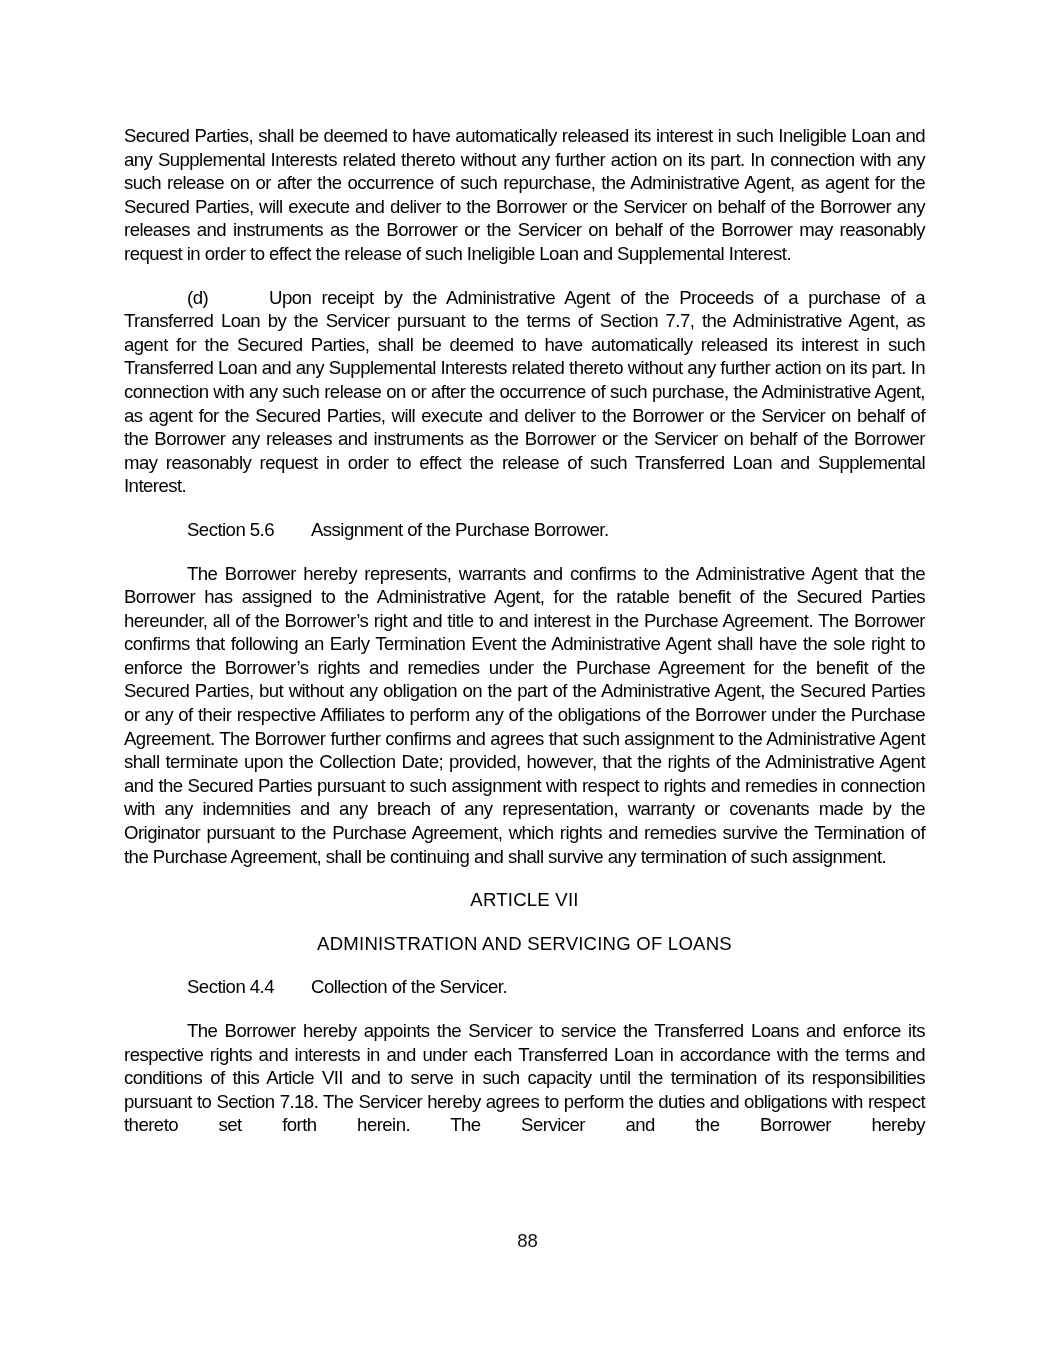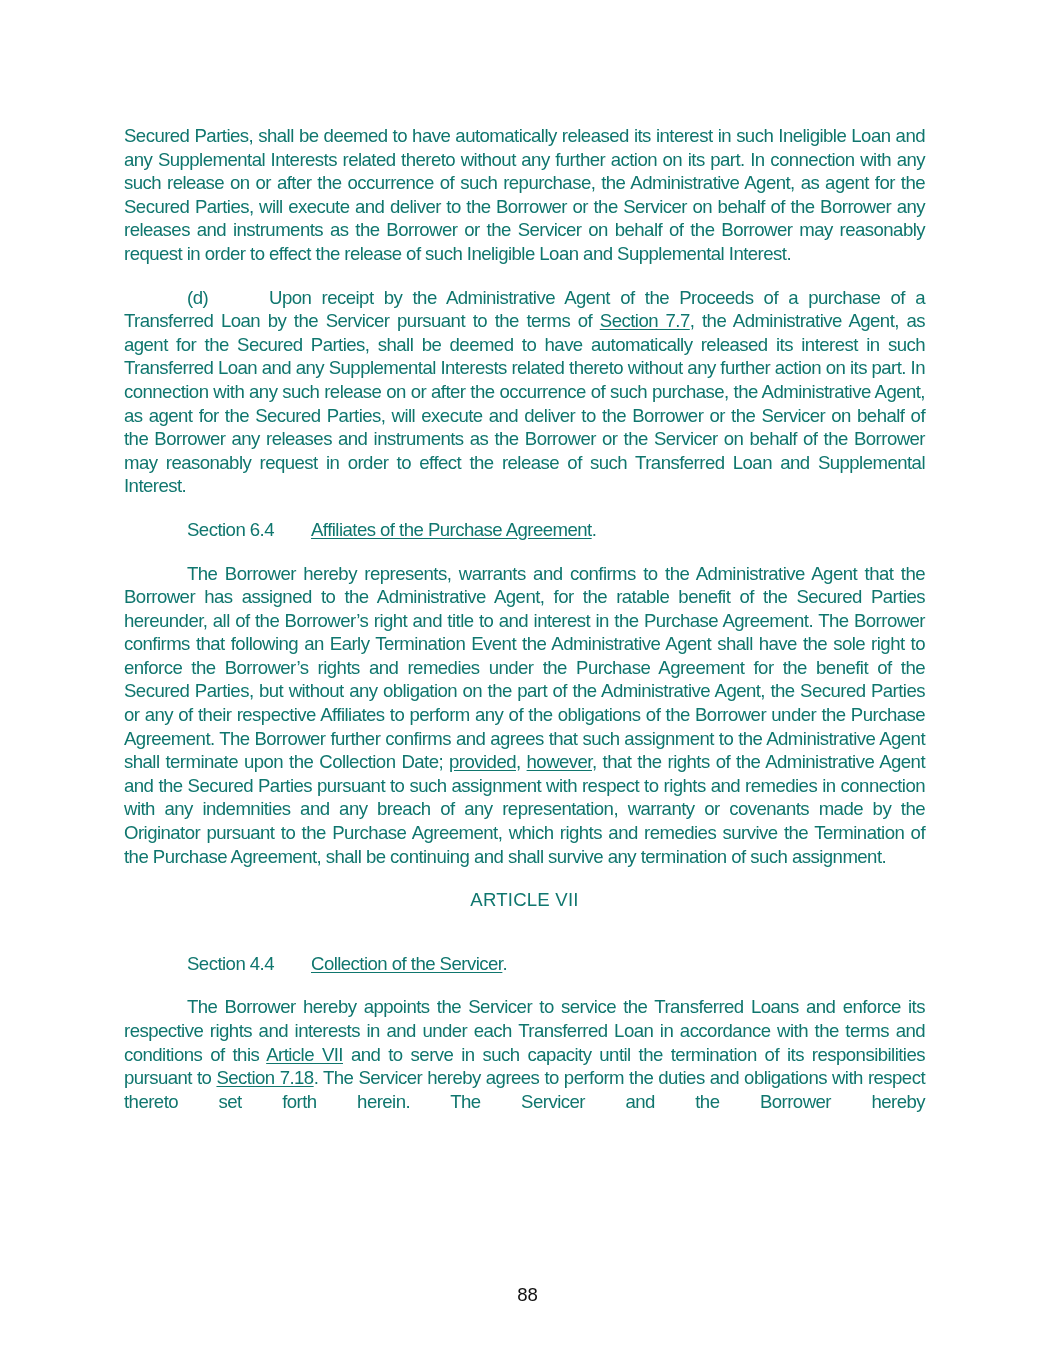--- a/index.html
+++ b/index.html
@@ -1,60 +1,61 @@
 <!DOCTYPE html>
 <html><head>
 <meta charset="utf-8">
 <style>
   html, body { margin: 0; padding: 0; background: #ffffff; }
   body { width: 1055px; height: 1365px; position: relative; overflow: hidden; }
   .page {
     position: absolute; left: 124px; top: 124px; width: 801px;
     font-family: "Liberation Sans", sans-serif;
-    font-size: 18.6px; line-height: 23.6px; color: #0f766e;
+    font-size: 18.6px; line-height: 23.6px; color: #000000;
     letter-spacing: -0.55px; word-spacing: 0px;
   }
   .para { text-align: justify; margin: 0; }
   .indent { text-indent: 63px; }
   .gap { height: 20px; }
   .sec { margin: 0; padding-left: 63px; }
   .sec .num { display: inline-block; width: 124px; }
-  .u { text-decoration: underline; text-underline-offset: 2px; }
+  .u { text-underline-offset: 2px; }
   .center { text-align: center; margin: 0; letter-spacing: 0.2px; }
   .tab { display: inline-block; width: 61px; }
   .pagenum {
-    position: absolute; left: 0; width: 1055px; top: 1284px; text-align: center;
+    position: absolute; left: 0; width: 1055px; top: 1230px; text-align: center;
     font-family: "Liberation Sans", sans-serif; font-size: 18.6px; color: #111;
   }
 </style>
 </head>
 <body>
 
 <div class="page">
 
   <p class="para"><span>Secured Parties, shall be deemed to have automatically released its interest in such Ineligible Loan and any Supplemental Interests related thereto without any further action on its part.  In connection with any such release on or after the occurrence of such repurchase, the Administrative Agent, as agent for the Secured Parties, will execute and deliver to the Borrower or the Servicer on behalf of the Borrower any releases and instruments as the Borrower or the Servicer on behalf of the Borrower may reasonably request in order to effect the release of such Ineligible Loan and Supplemental Interest.</span></p>
 
   <div class="gap"></div>
 
   <p class="para indent"><span>(d)</span><span class="tab"></span><span>Upon receipt by the Administrative Agent of the Proceeds of a purchase of a Transferred Loan by the Servicer pursuant to the terms of </span><span class="u">Section 7.7</span><span>, the Administrative Agent, as agent for the Secured Parties, shall be deemed to have automatically released its interest in such Transferred Loan and any Supplemental Interests related thereto without any further action on its part.  In connection with any such release on or after the occurrence of such purchase, the Administrative Agent, as agent for the Secured Parties, will execute and deliver to the Borrower or the Servicer on behalf of the Borrower any releases and instruments as the Borrower or the Servicer on behalf of the Borrower may reasonably request in order to effect the release of such Transferred Loan and Supplemental Interest.</span></p>
 
   <div class="gap"></div>
 
-  <p class="sec"><span class="num">Section 6.4</span><span class="u">Affiliates of the Purchase Agreement</span><span>.</span></p>
+  <p class="sec"><span class="num">Section 5.6</span><span class="u">Assignment of the Purchase Borrower</span><span>.</span></p>
 
   <div class="gap"></div>
 
   <p class="para indent"><span>The Borrower hereby represents, warrants and confirms to the Administrative Agent that the Borrower has assigned to the Administrative Agent, for the ratable benefit of the Secured Parties hereunder, all of the Borrower’s right and title to and interest in the Purchase Agreement. The Borrower confirms that following an Early Termination Event the Administrative Agent shall have the sole right to enforce the Borrower’s rights and remedies under the Purchase Agreement for the benefit of the Secured Parties, but without any obligation on the part of the Administrative Agent, the Secured Parties or any of their respective Affiliates to perform any of the obligations of the Borrower under the Purchase Agreement.  The Borrower further confirms and agrees that such assignment to the Administrative Agent shall terminate upon the Collection Date; </span><span class="u">provided</span><span>, </span><span class="u">however</span><span>, that the rights of the Administrative Agent and the Secured Parties pursuant to such assignment with respect to rights and remedies in connection with any indemnities and any breach of any representation, warranty or covenants made by the Originator pursuant to the Purchase Agreement, which rights and remedies survive the Termination of the Purchase Agreement, shall be continuing and shall survive any termination of such assignment.</span></p>
 
   <div class="gap"></div>
 
   <p class="center">ARTICLE VII</p>
 
   <div class="gap"></div>
 
+  <p class="center">ADMINISTRATION AND SERVICING OF LOANS</p>
 
   <div class="gap"></div>
 
   <p class="sec"><span class="num">Section 4.4</span><span class="u">Collection of the Servicer</span><span>.</span></p>
 
   <div class="gap"></div>
 
   <p class="para indent" style="text-align-last: justify;"><span>The Borrower hereby appoints the Servicer to service the Transferred Loans and enforce its respective rights and interests in and under each Transferred Loan in accordance with the terms and conditions of this </span><span class="u">Article VII</span><span> and to serve in such capacity until the termination of its responsibilities pursuant to </span><span class="u">Section 7.18</span><span>.  The Servicer hereby agrees to perform the duties and obligations with respect thereto set forth herein.  The Servicer and the Borrower hereby</span></p>
 
 </div>

